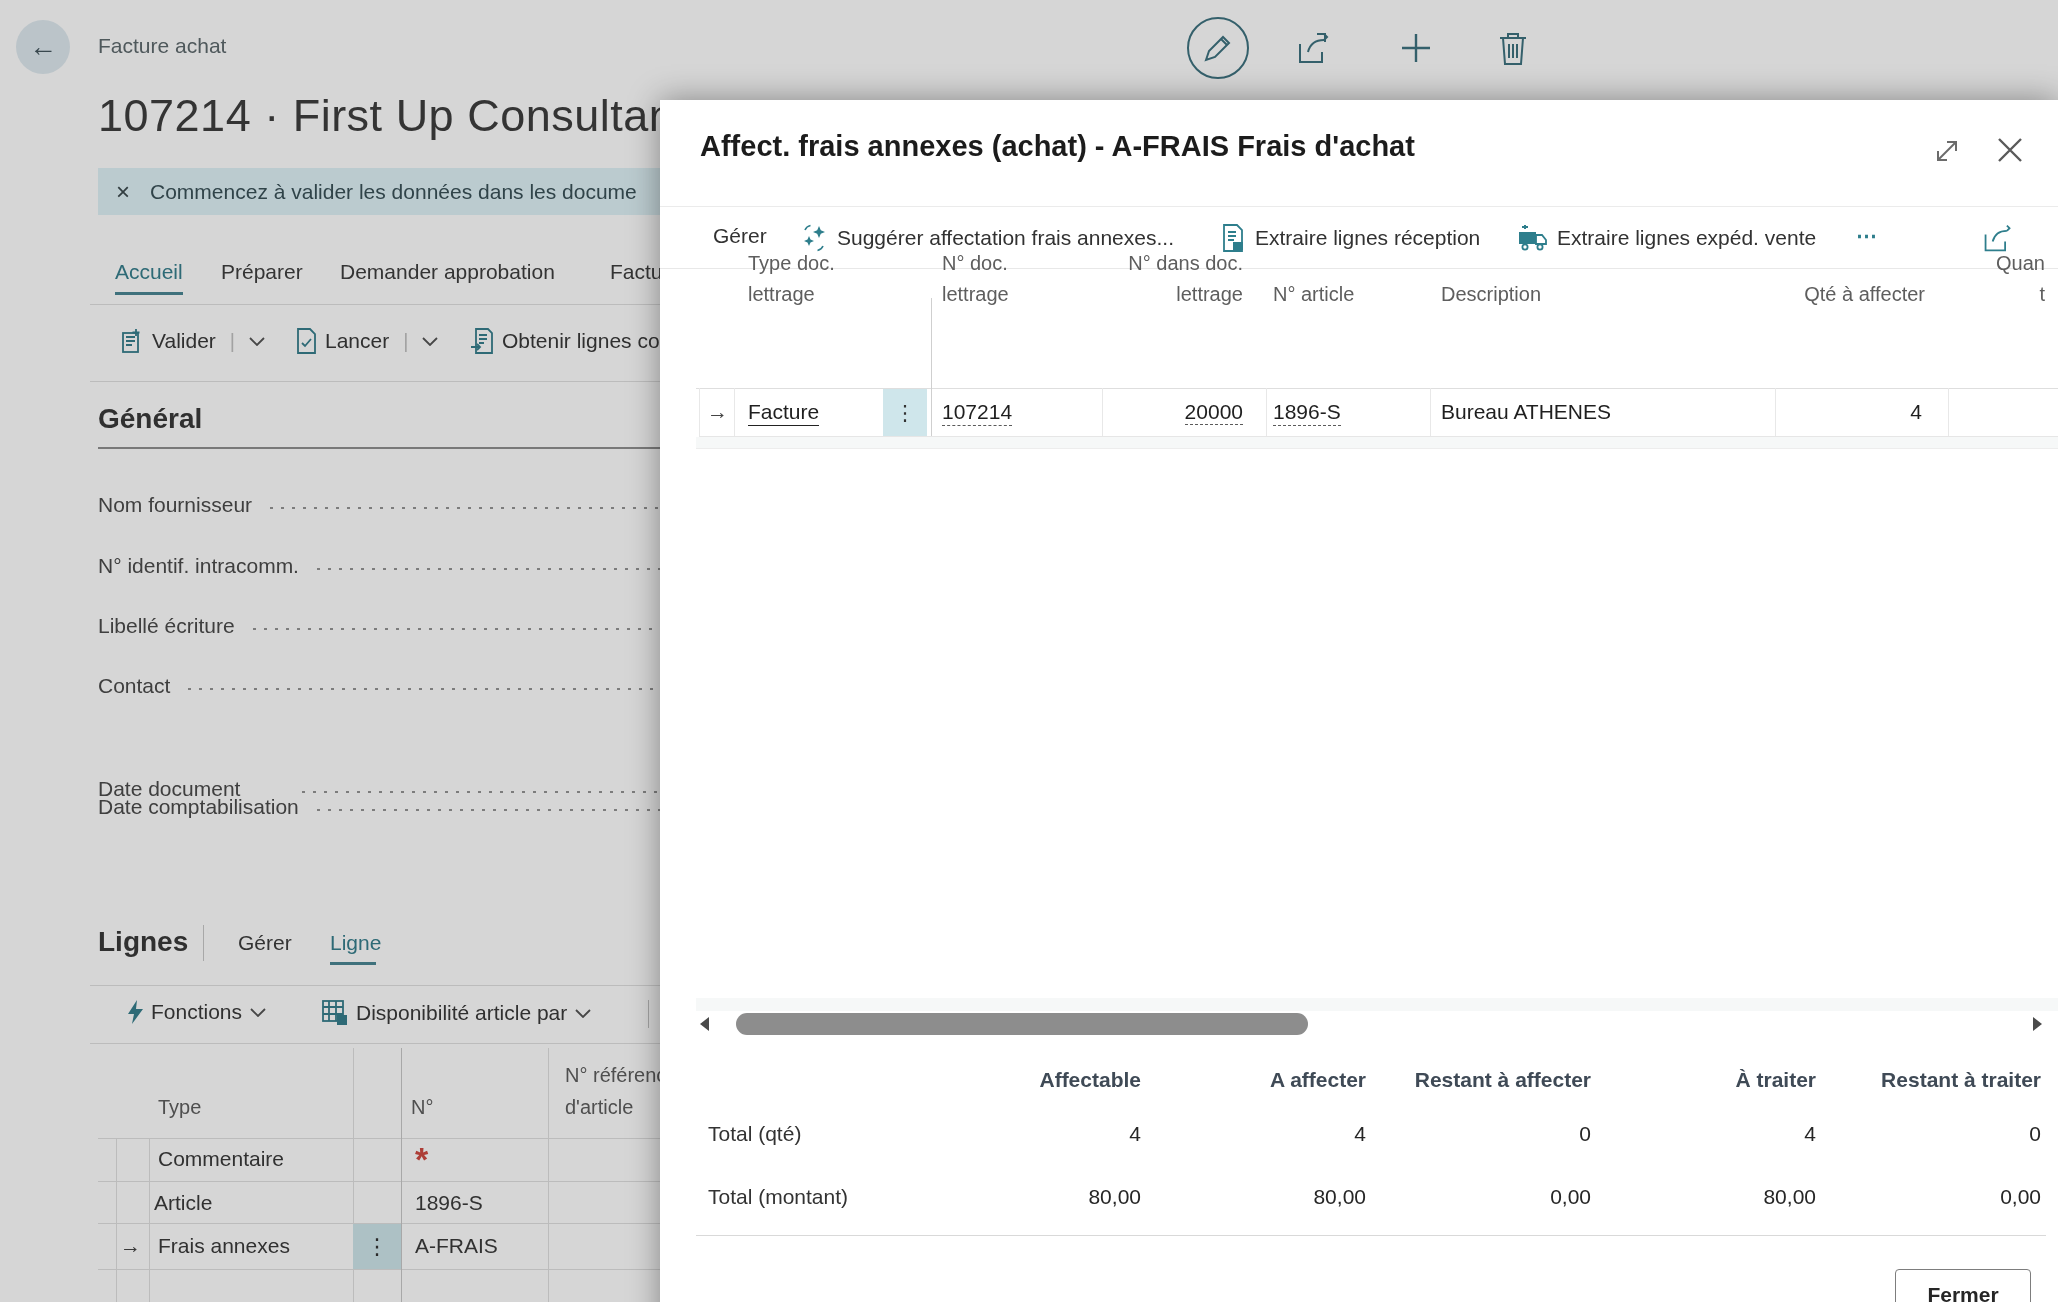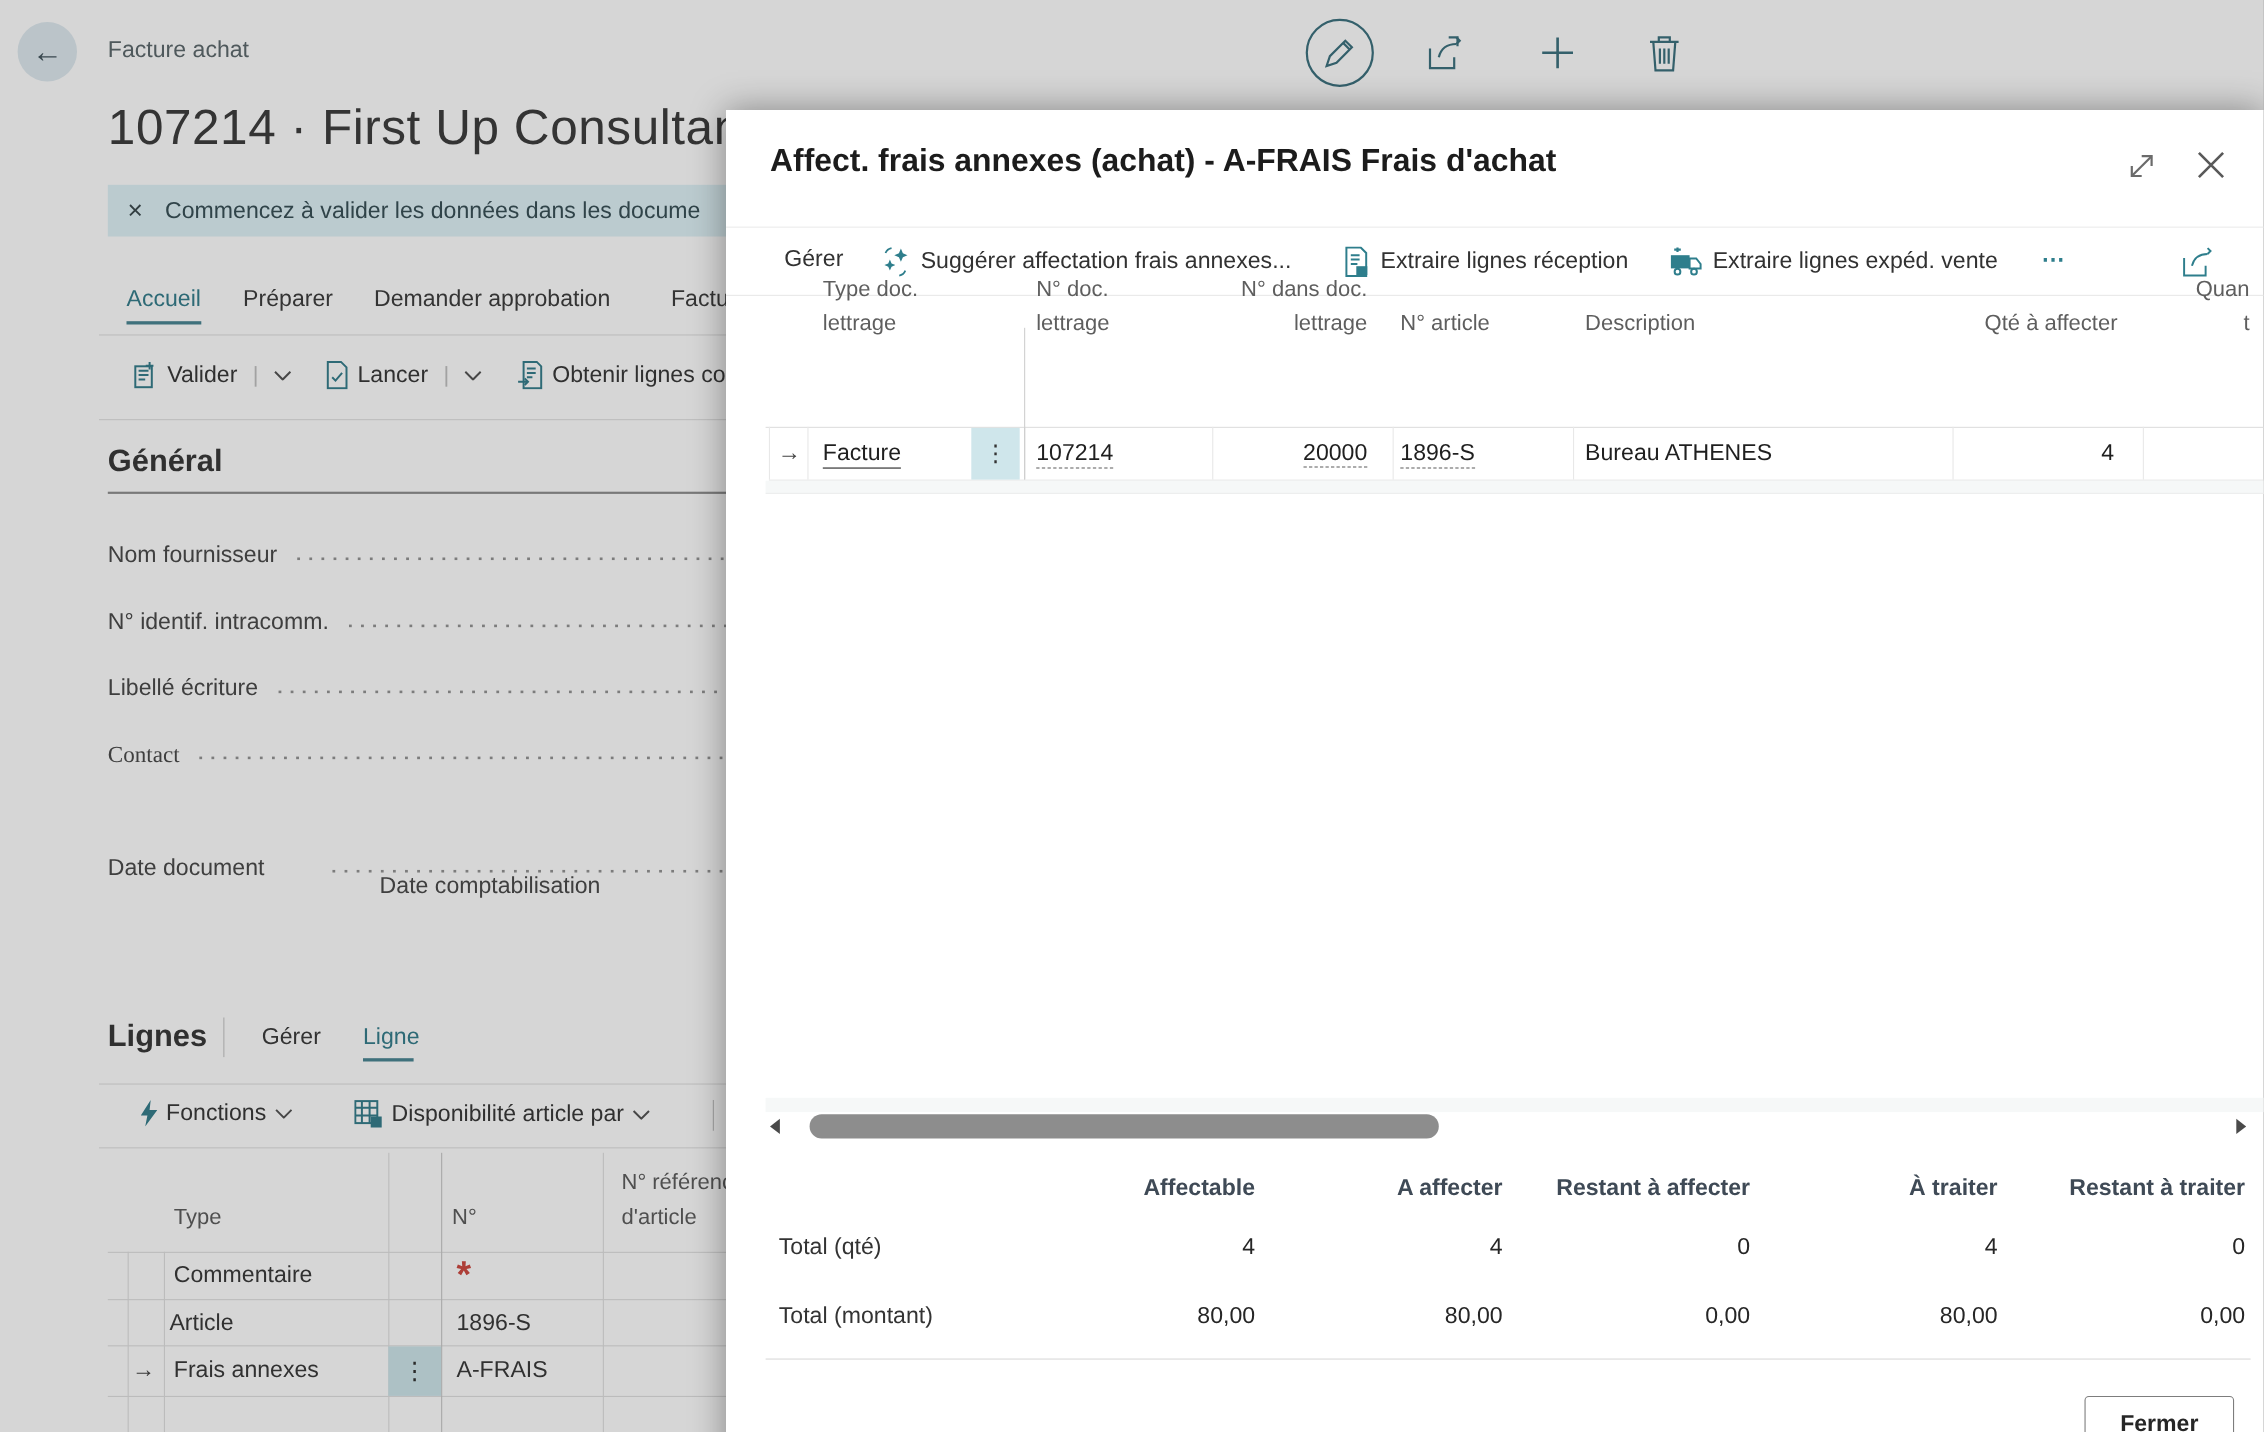--- a/index.html
+++ b/index.html
@@ -166,29 +166,29 @@
         <span class="leader"></span>
       </div>
     <div class="abs field-row" style="top:553px;">
       <span class="lbl">N° identif. intracomm.</span>
         <span class="leader"></span>
       </div>
     <div class="abs field-row" style="top:613px;">
       <span class="lbl">Libellé écriture</span>
         <span class="leader"></span>
       </div>
-    <div class="abs field-row" style="top:673px;font-family:Liberation Serif, serif;">
+    <div class="abs field-row" style="top:673px;">
       <span class="lbl">Contact</span>
         <span class="leader"></span>
       </div>
     <div class="abs field-row" style="top:776px;gap:44px;">
       <span class="lbl">Date document</span>
         <span class="leader"></span>
       </div>
-    <div class="abs field-row" style="top:794px;flex-direction:column;">
+    <div class="abs field-row" style="top:794px;">
       <span class="lbl">Date comptabilisation</span>
         <span class="leader"></span>
       </div>
 
     <div class="abs section-h" style="left:98px;top:926px;">Lignes</div>
     <div class="abs vline" style="left:203px;top:925px;height:36px;"></div>
     <div class="abs lines-tab" style="left:238px;">Gérer</div>
     <div class="abs lines-tab" style="left:330px;color:#377f8d;">Ligne</div>
     <div class="abs" style="left:330px;top:962px;width:46px;height:3px;background:#4c8794;"></div>
     <div class="abs hline" style="left:90px;top:985px;width:700px;"></div>

